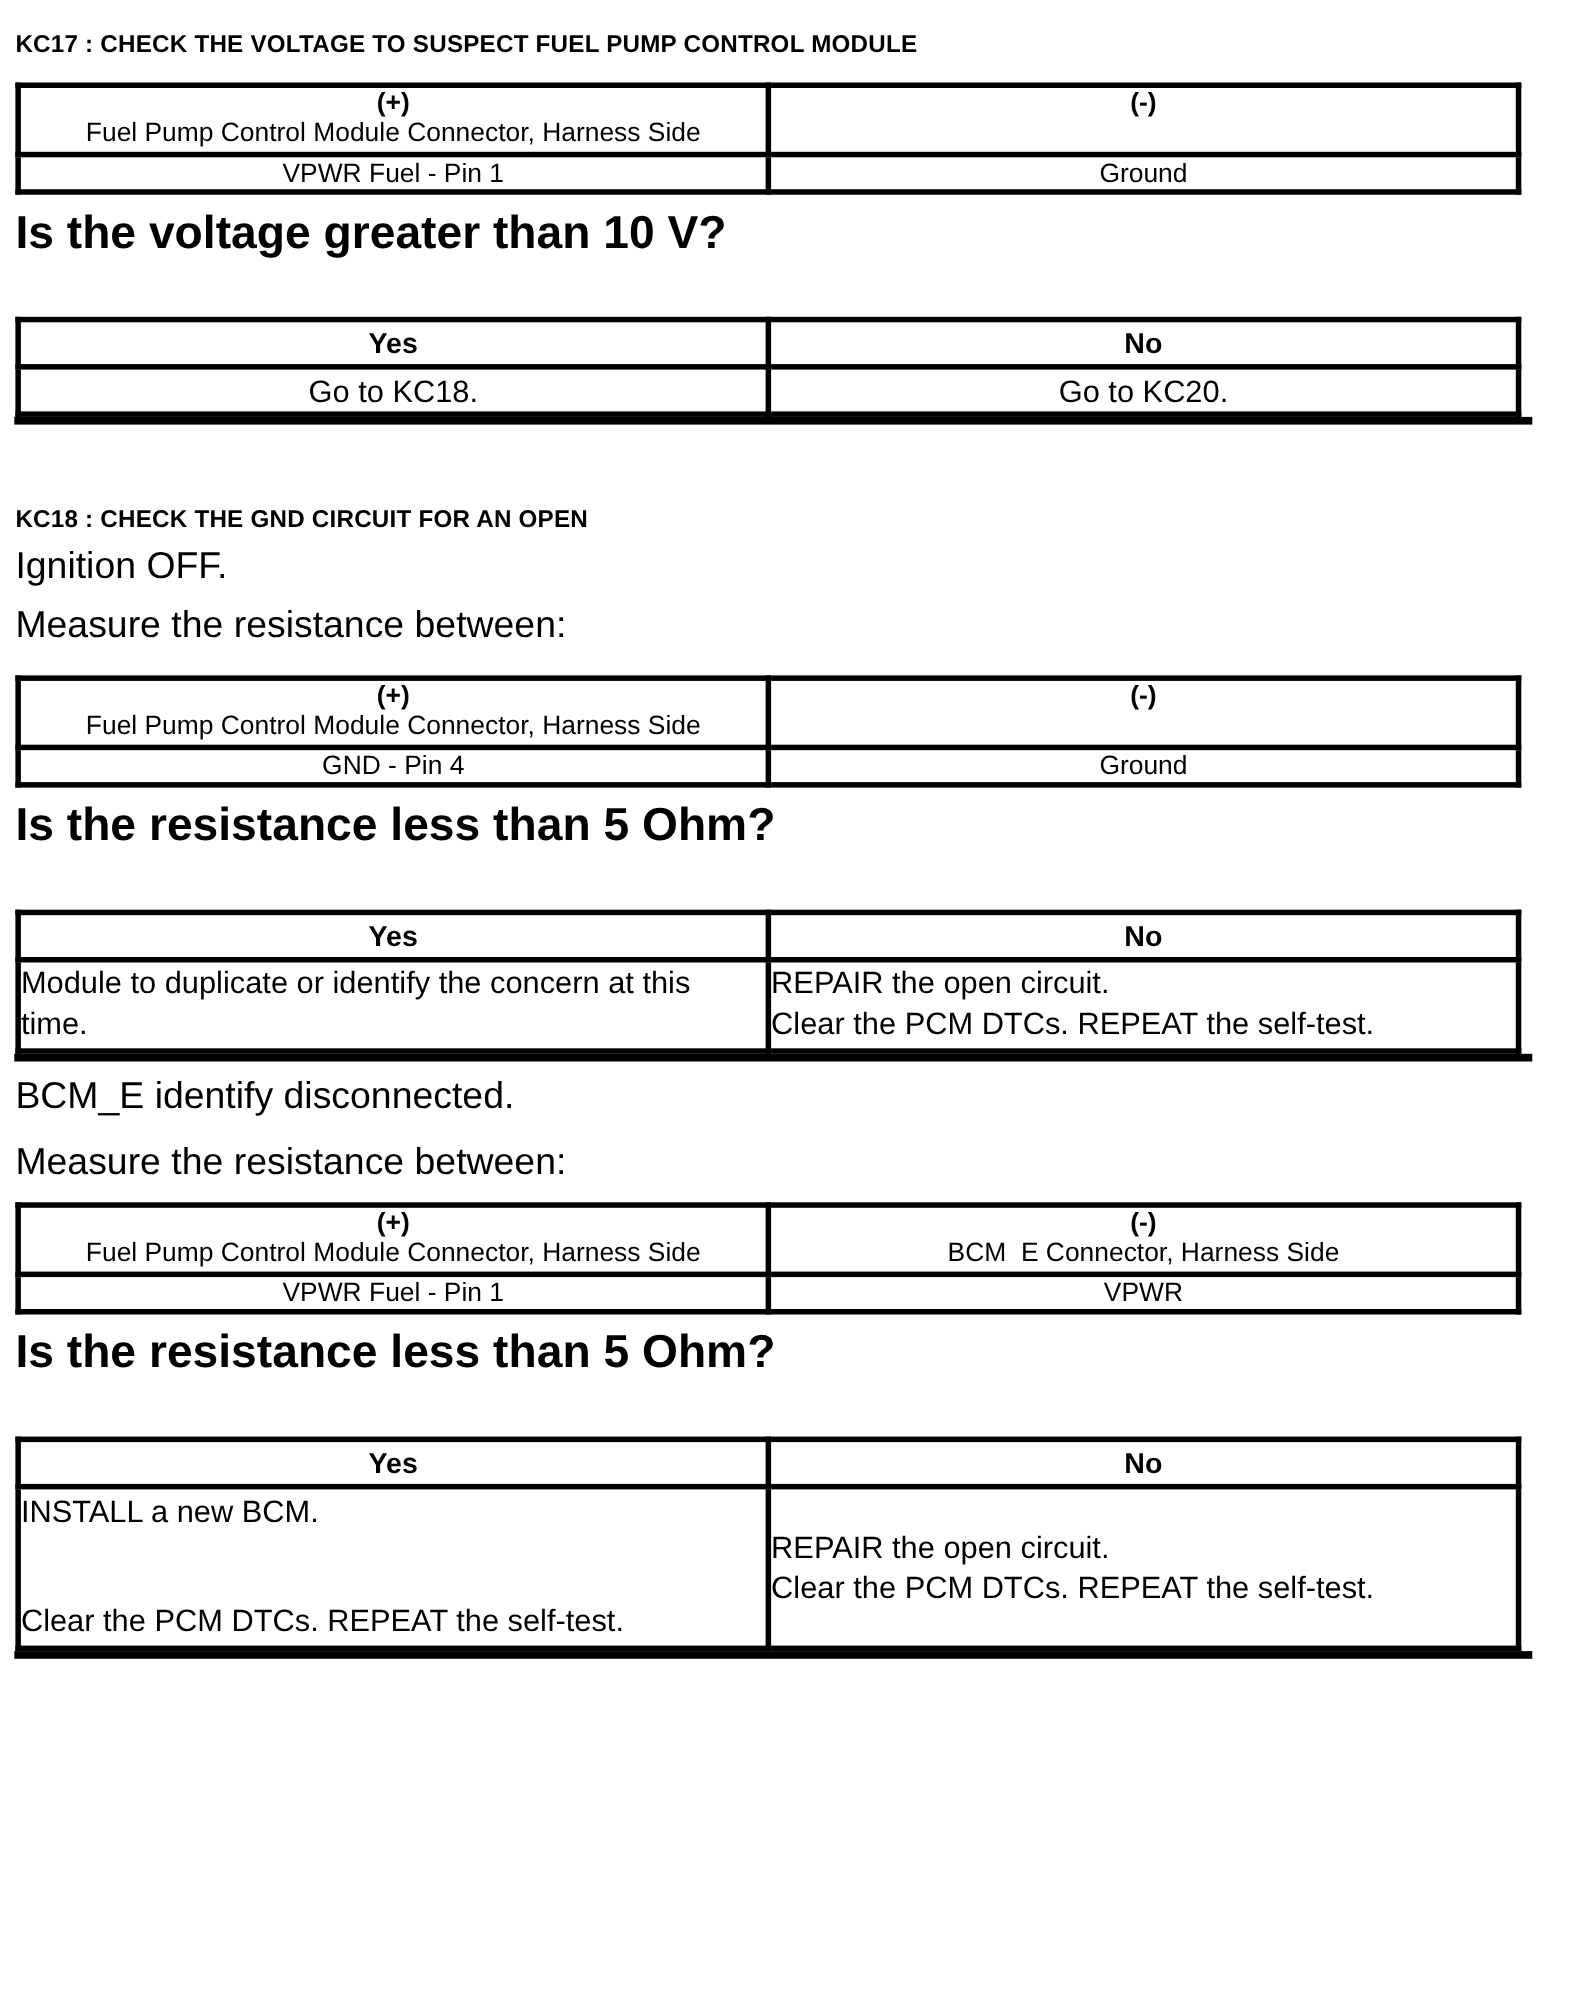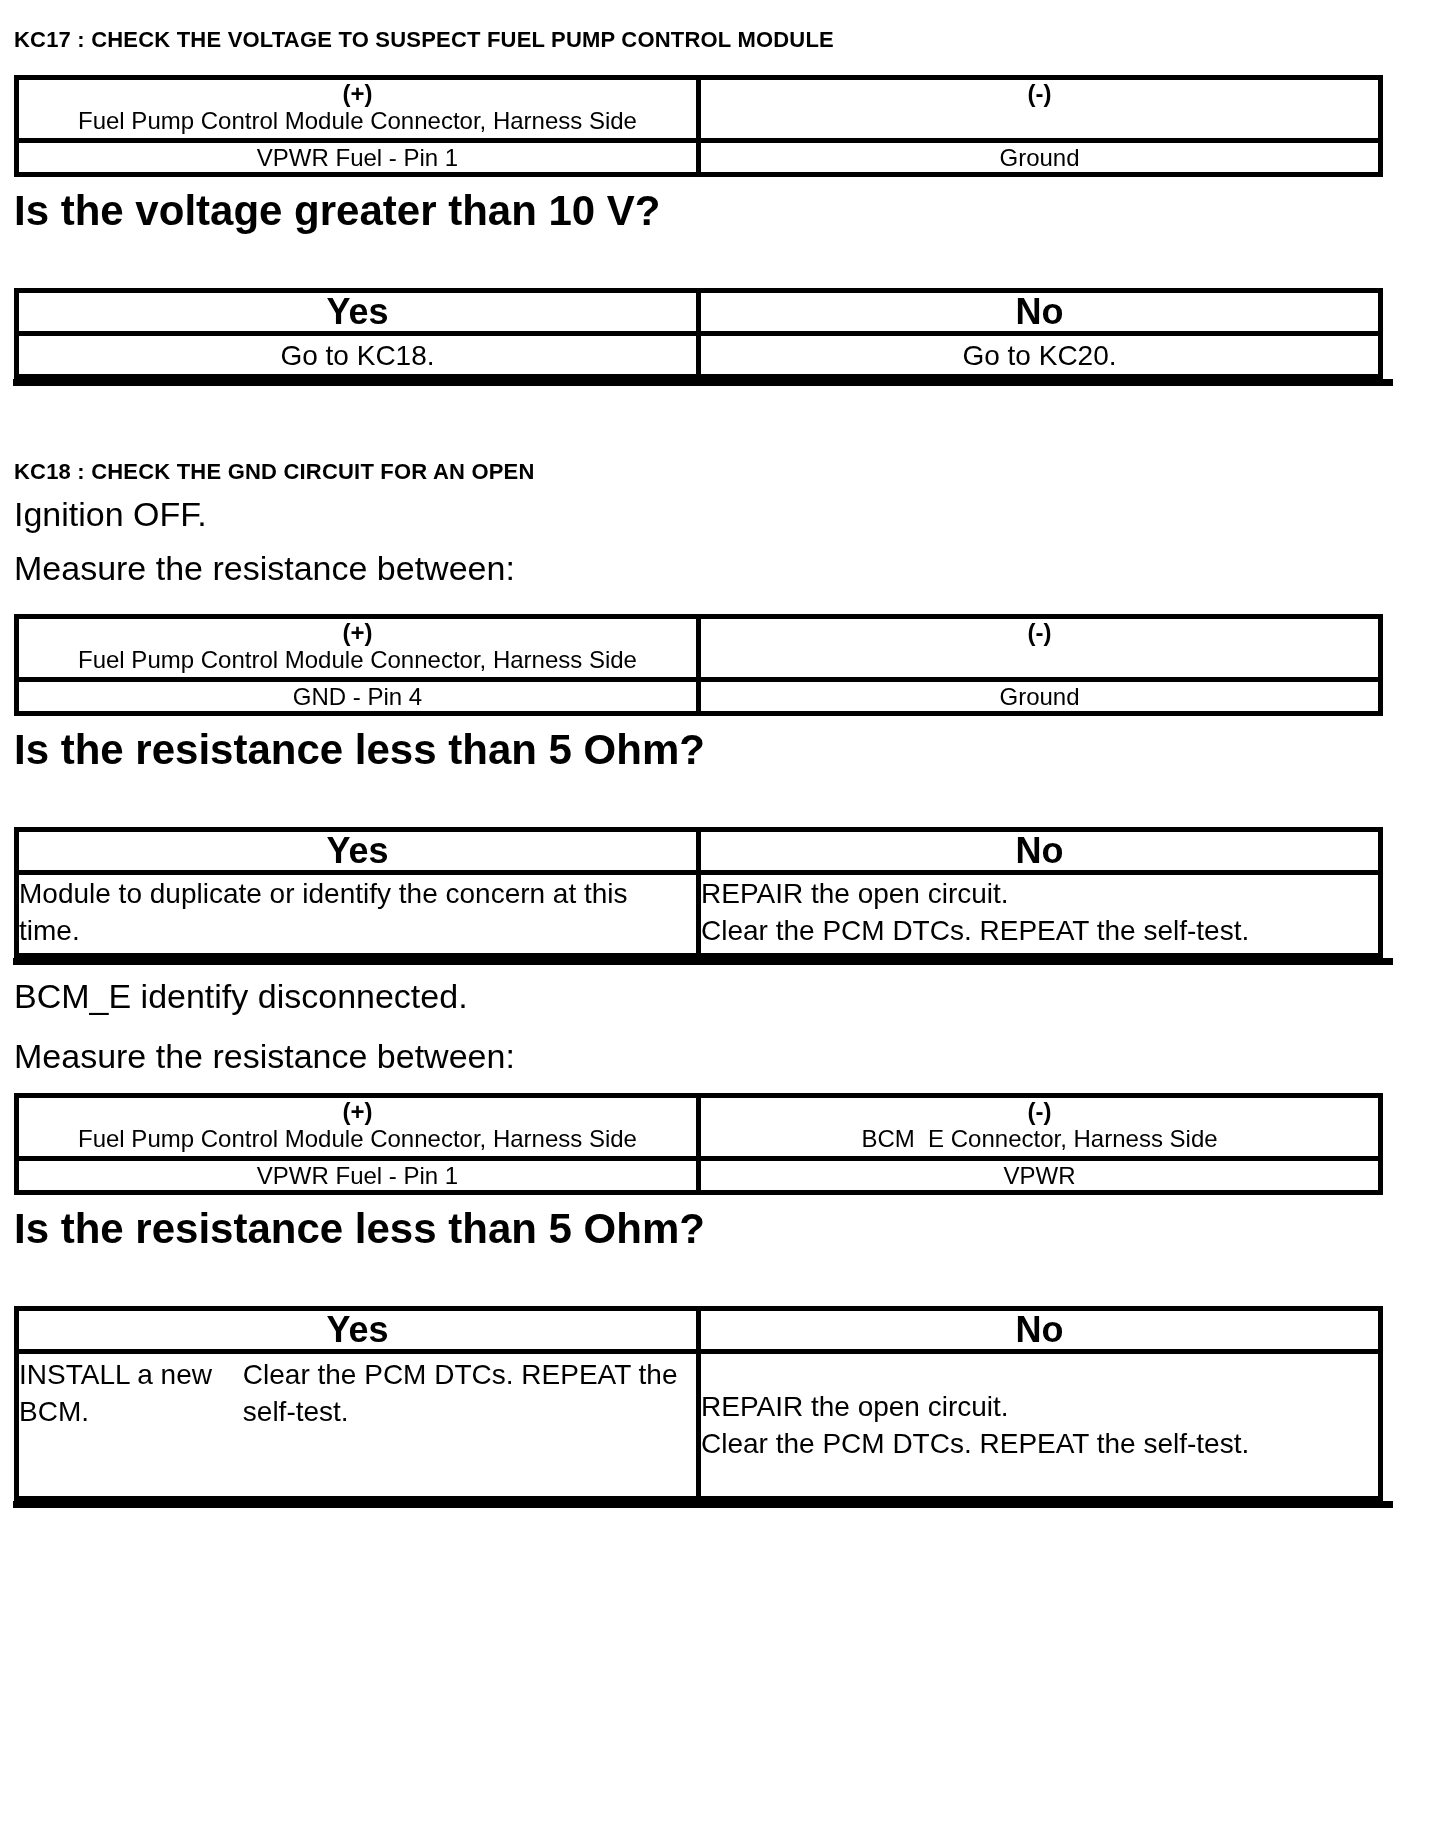--- a/index.html
+++ b/index.html
@@ -62,21 +62,21 @@
     font-size: 24px;
     line-height: 27px;
     vertical-align: middle;
   }
 
   
   .dt th {
     height: 38px;
     text-align: center;
     vertical-align: middle;
-    font-size: 36px;
+    font-size: 26px;
     font-weight: bold;
     line-height: 34px;
   }
   .dt td { font-size: 28px; line-height: 37px; }
   .d-center td {
     height: 38px;
     text-align: center;
     vertical-align: middle;
   }
   .d-two td {
@@ -85,21 +85,21 @@
     vertical-align: top;
     padding: 1px 4px 0 3px;
   }
   .d-tall td {
     height: 142px;
     text-align: left;
     padding: 2px 4px 2px 3px;
   }
   .cell-spread {
     display: flex;
-    flex-direction: row;
+    flex-direction: column;
     justify-content: space-between;
     height: 142px;
     box-sizing: border-box;
     padding: 2px 0 4px 0;
   }
   .cell-middle {
     display: flex;
     flex-direction: column;
     justify-content: center;
     height: 142px;

